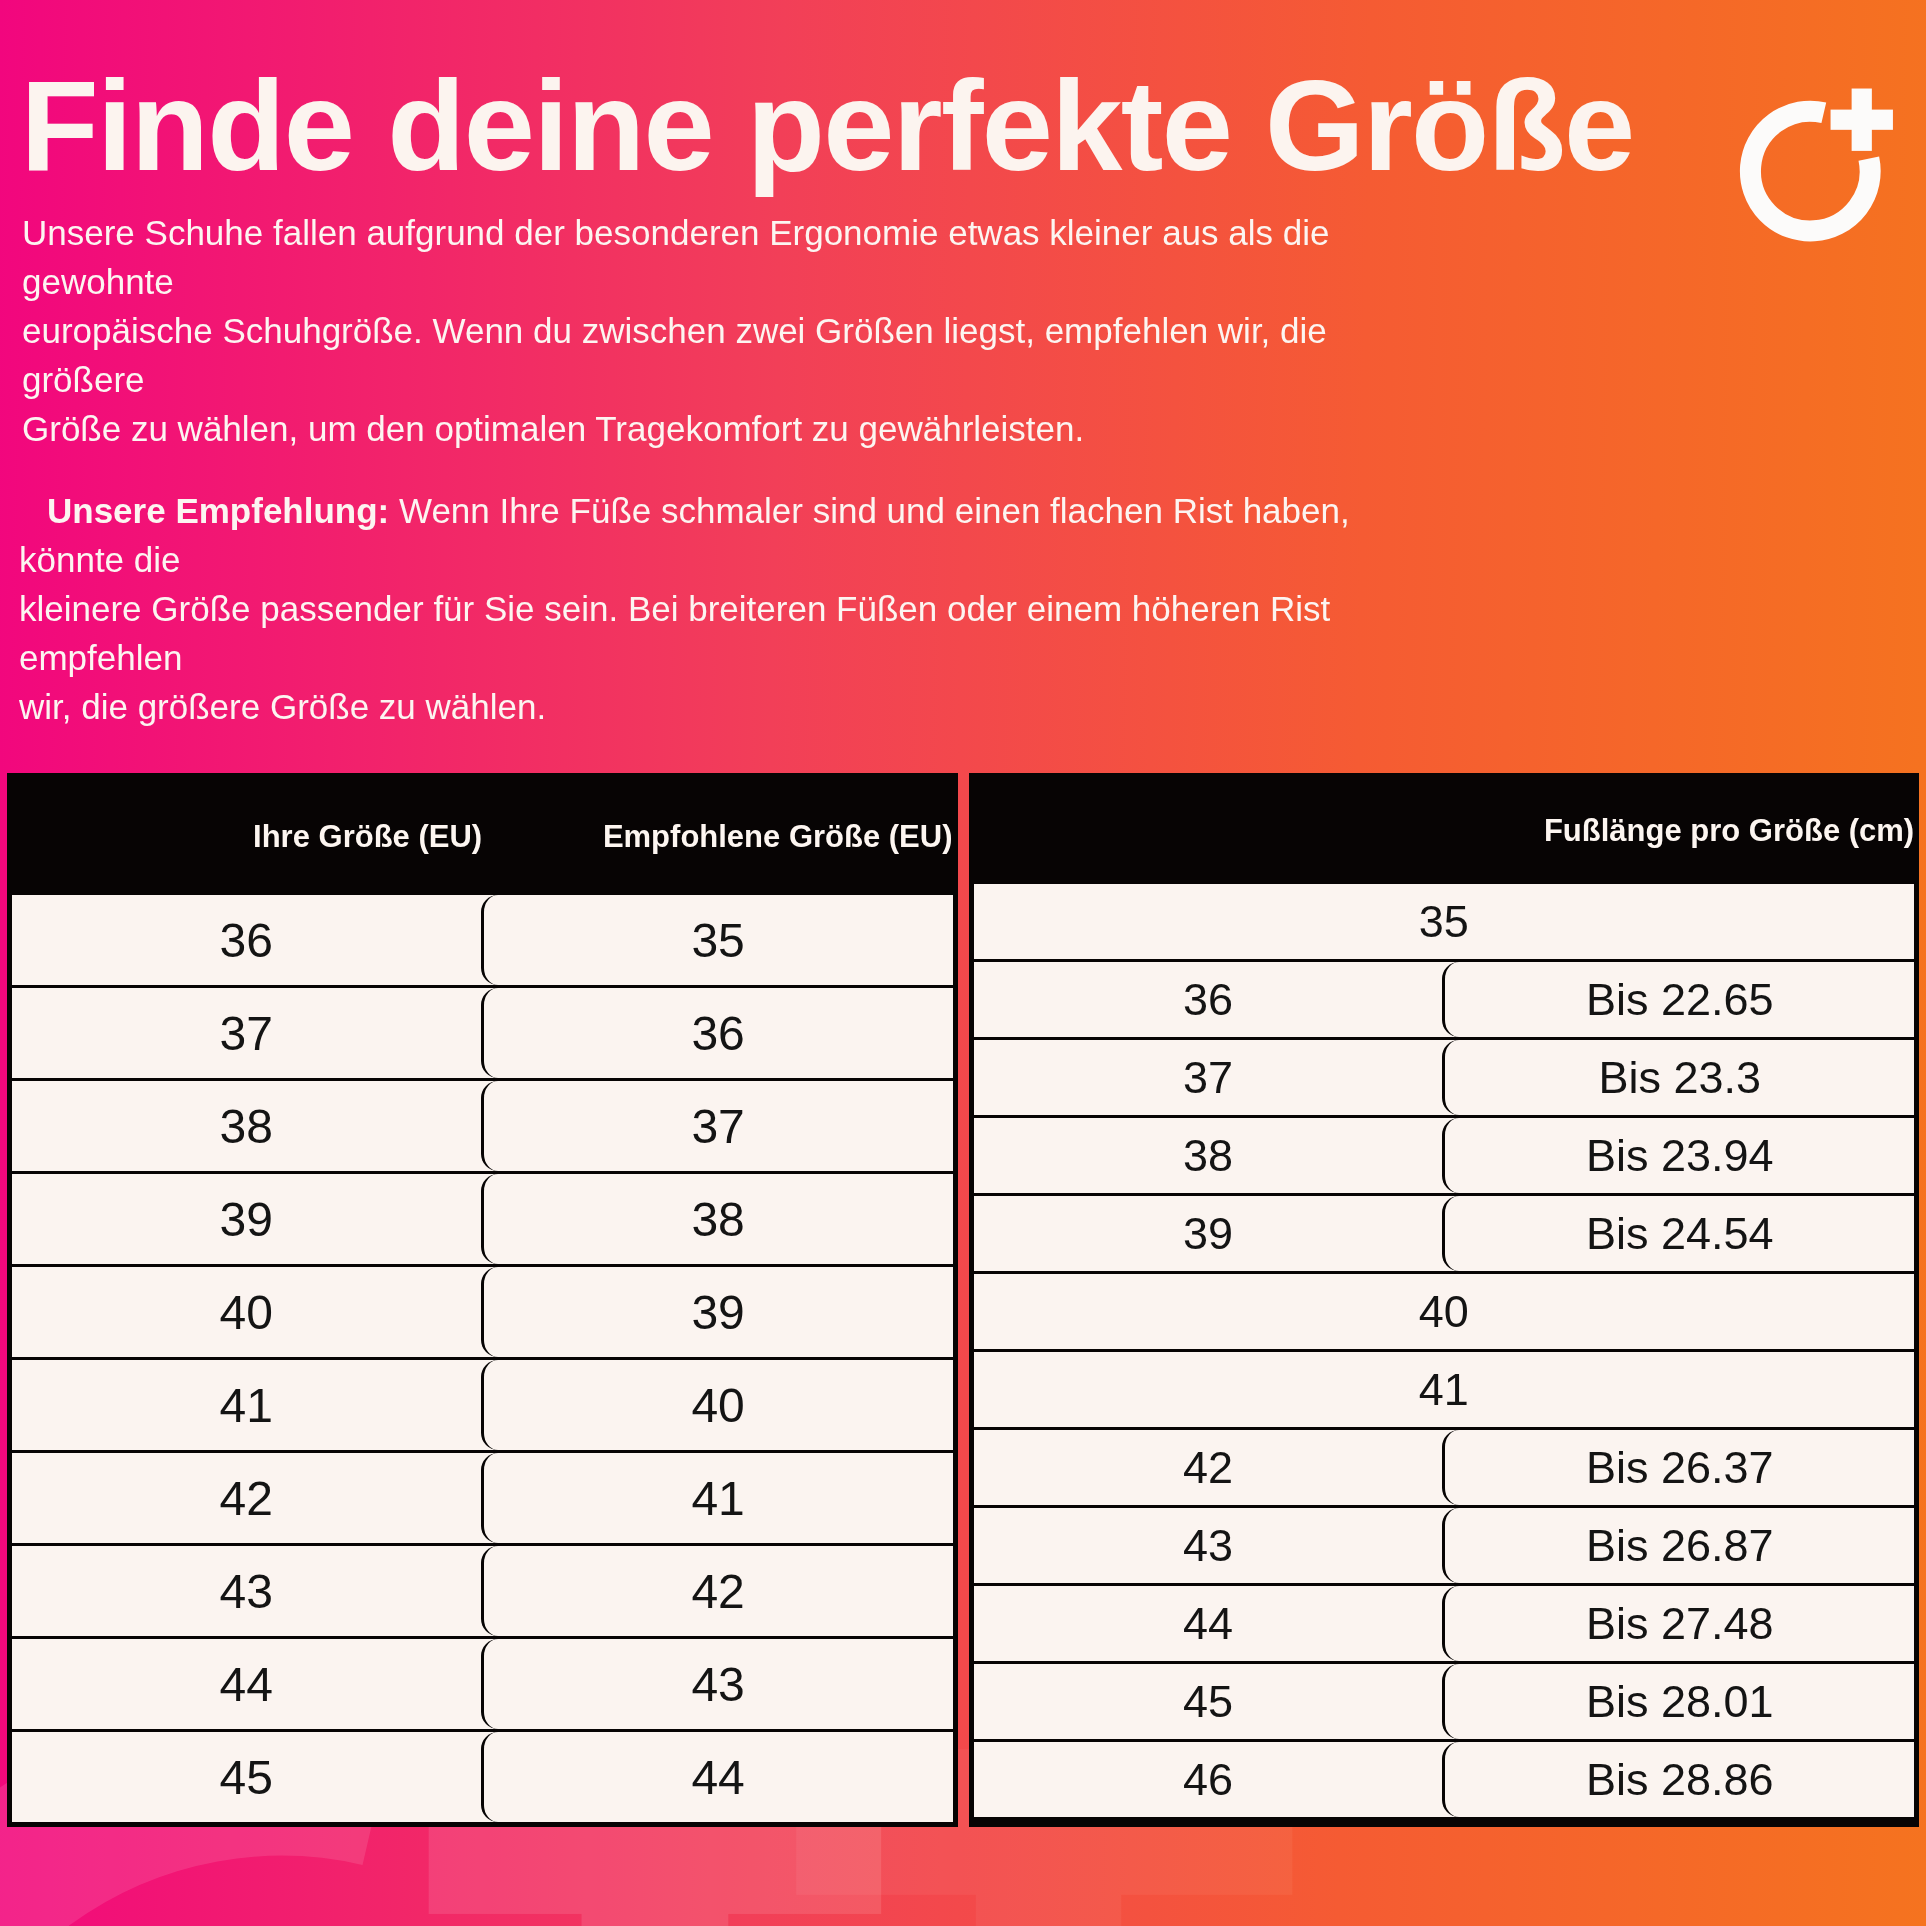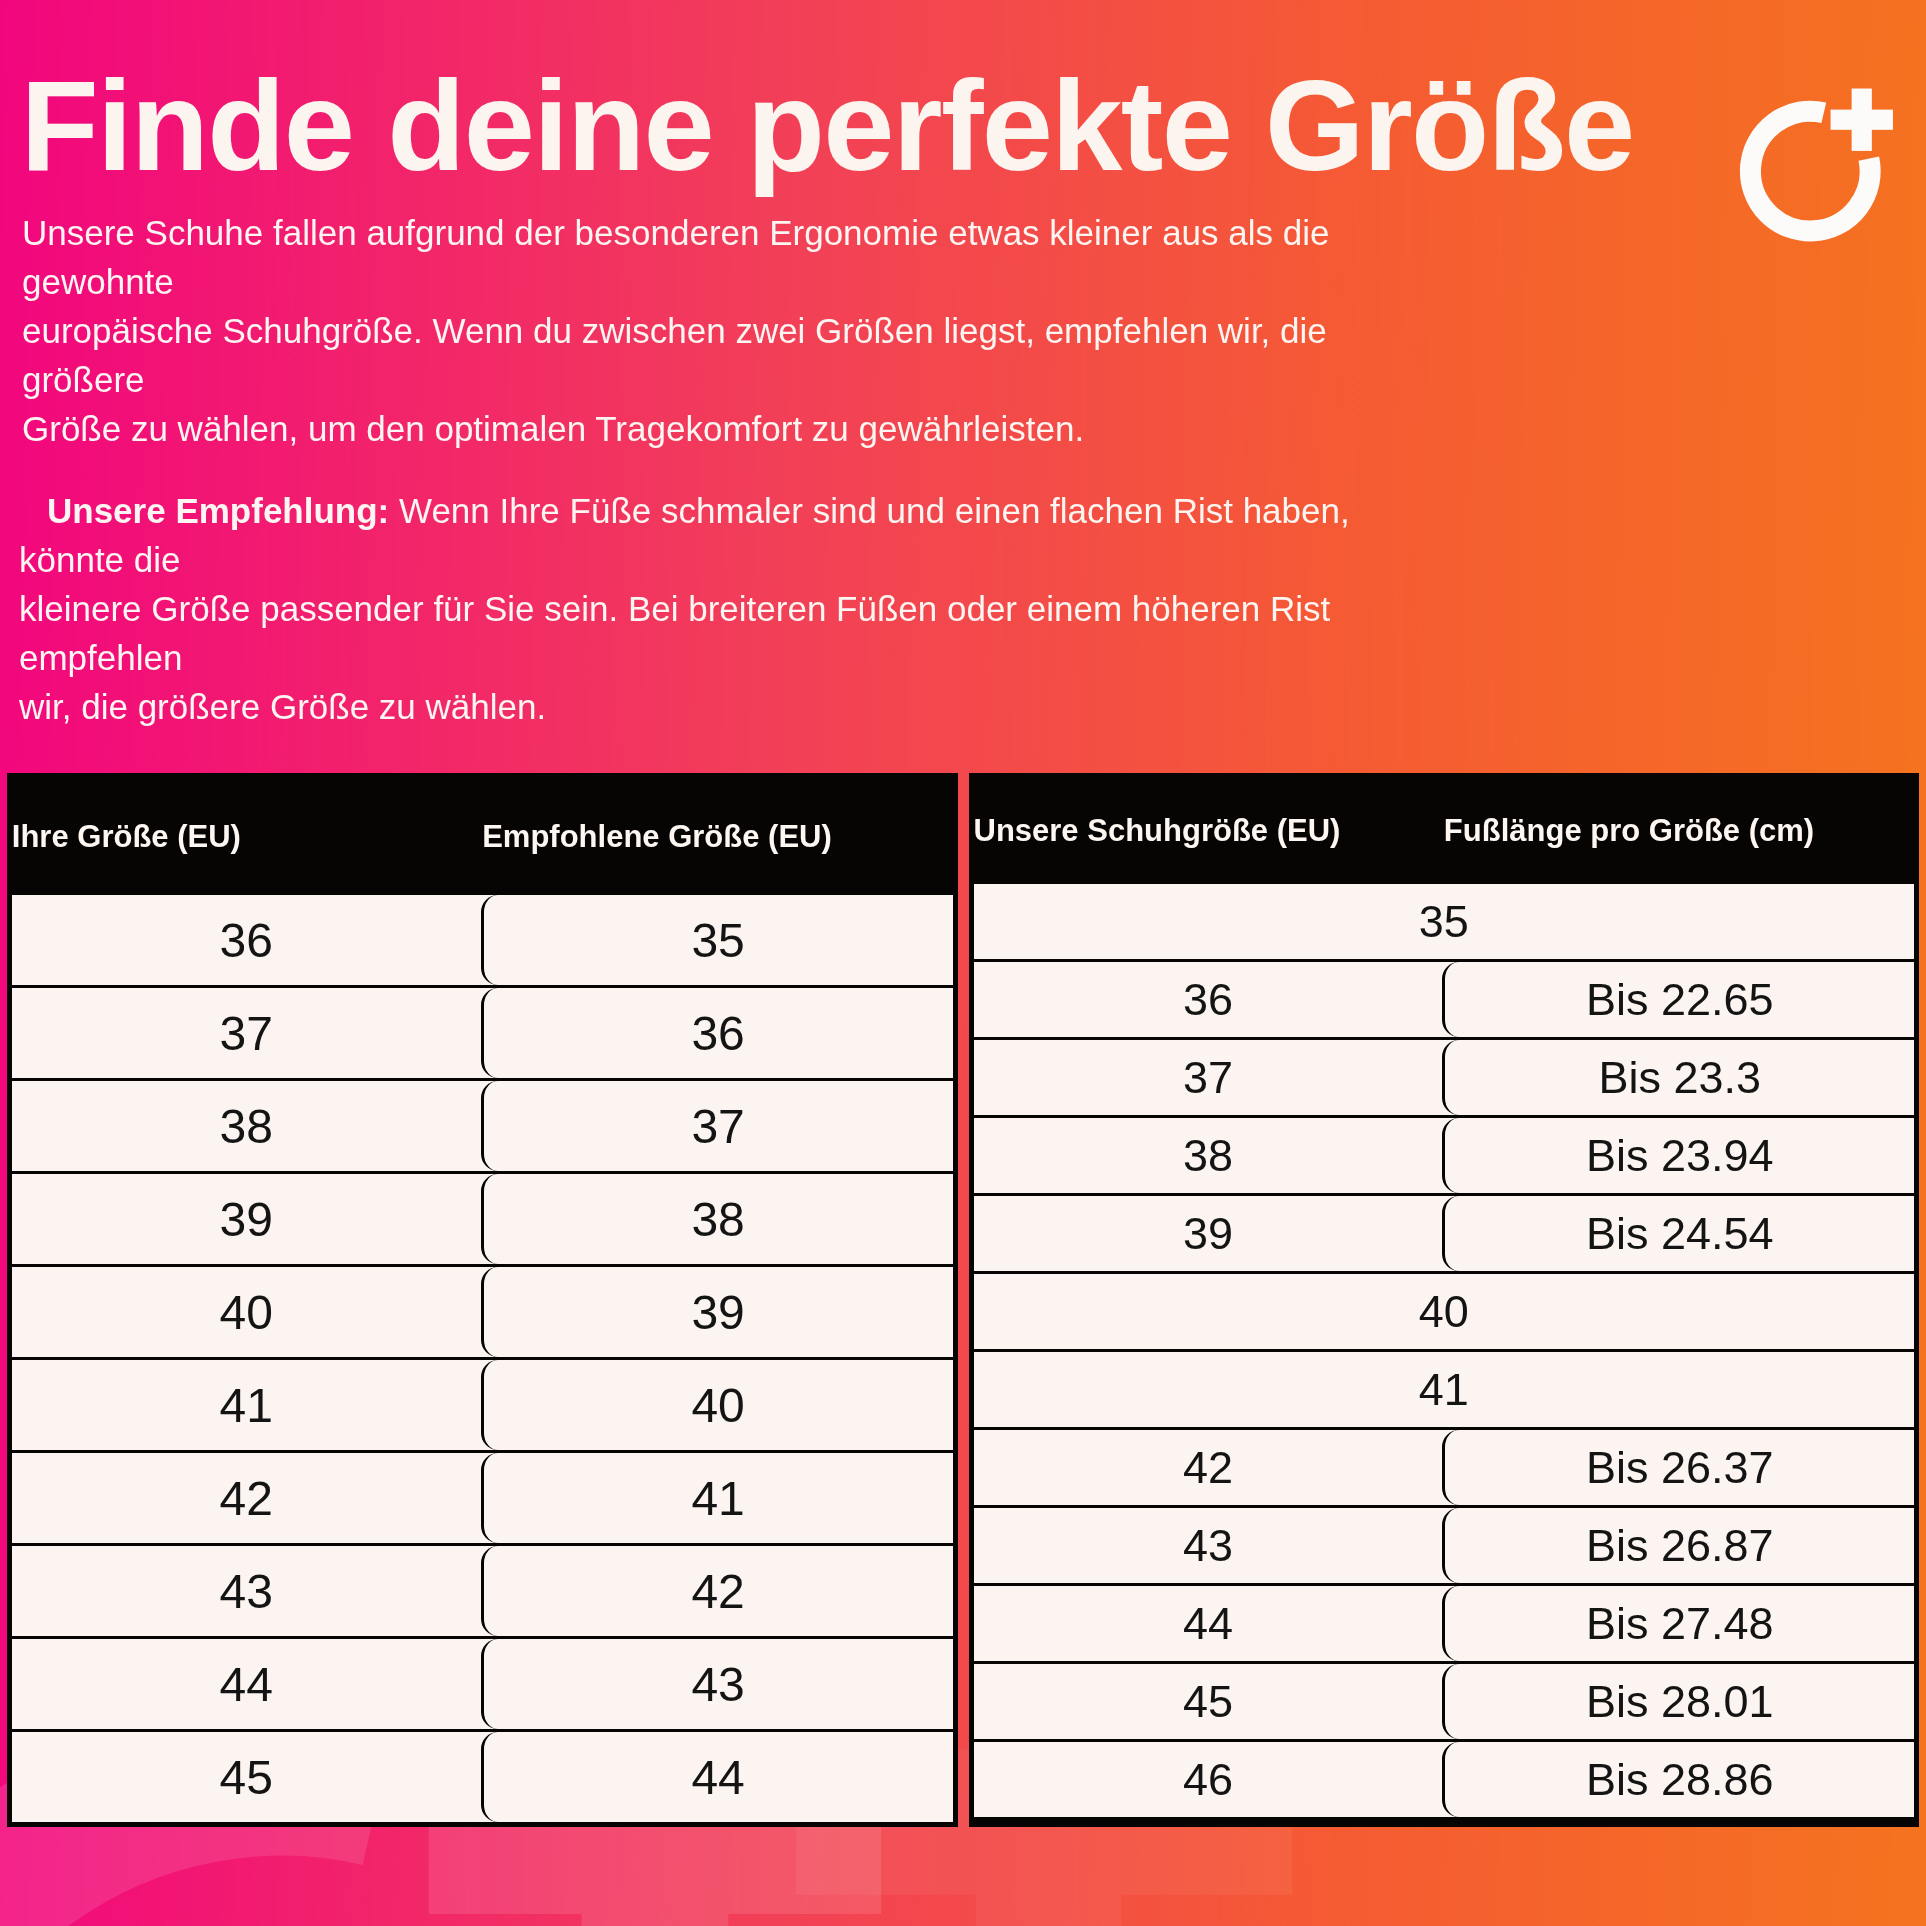--- a/index.html
+++ b/index.html
@@ -20,21 +20,21 @@
   .logo{position:absolute;top:24px;right:12px;width:177px;height:177px;}
   p{white-space:pre-line;}
   .intro{margin:18px 0 0 22px;font-size:35px;line-height:49px;max-width:1335px;font-weight:400;}
   .reco{margin:33px 0 0 19px;font-size:35px;line-height:49px;max-width:1335px;font-weight:400;}
   .reco strong,.note strong{font-weight:bold;margin-left:28px;}
   .tables{display:flex;gap:11px;margin:42px 6.8px 0 6.8px;}
   .table{flex:1;border:5.1px solid #070404;background:#070404;}
   .thead{display:flex;background:#070404;color:#fdf6f1;align-items:center;}
   .t-left .thead{height:117px;}
   .t-right .thead{height:106px;}
-  .th{flex:1;text-align:left;font-weight:bold;font-size:31px;}
+  .th{flex:1;text-align:right;font-weight:bold;font-size:31px;}
   .tr{display:flex;background:#fbf4f0;color:#141414;border-top:3.4px solid #070404;}
   .tr:first-child{border-top:none;}
   .t-left .tr{height:90px;}
   .t-right .tr{height:75px;}
   .td{flex:1;display:flex;align-items:center;justify-content:center;border-radius:17px;}
   .t-left .td{font-size:48px;}
   .t-right .td{font-size:45px;}
   .td + .td{border-left:3.4px solid #070404;}
 </style>
 </head>
@@ -118,21 +118,20 @@
             <div class="td">43</div>
           </div>
           <div class="tr">
             <div class="td">45</div>
             <div class="td">44</div>
           </div>
         </div>
     </div>
     <div class="table t-right">
       <div class="thead">
-          <div class="th">Unsere Schuhgröße (EU)</div>
           <div class="th">Fußlänge pro Größe (cm)</div>
         </div>
       <div class="tbody">
           <div class="tr">
             <div class="td">35</div>
           </div>
           <div class="tr">
             <div class="td">36</div>
             <div class="td">Bis 22.65</div>
           </div>

